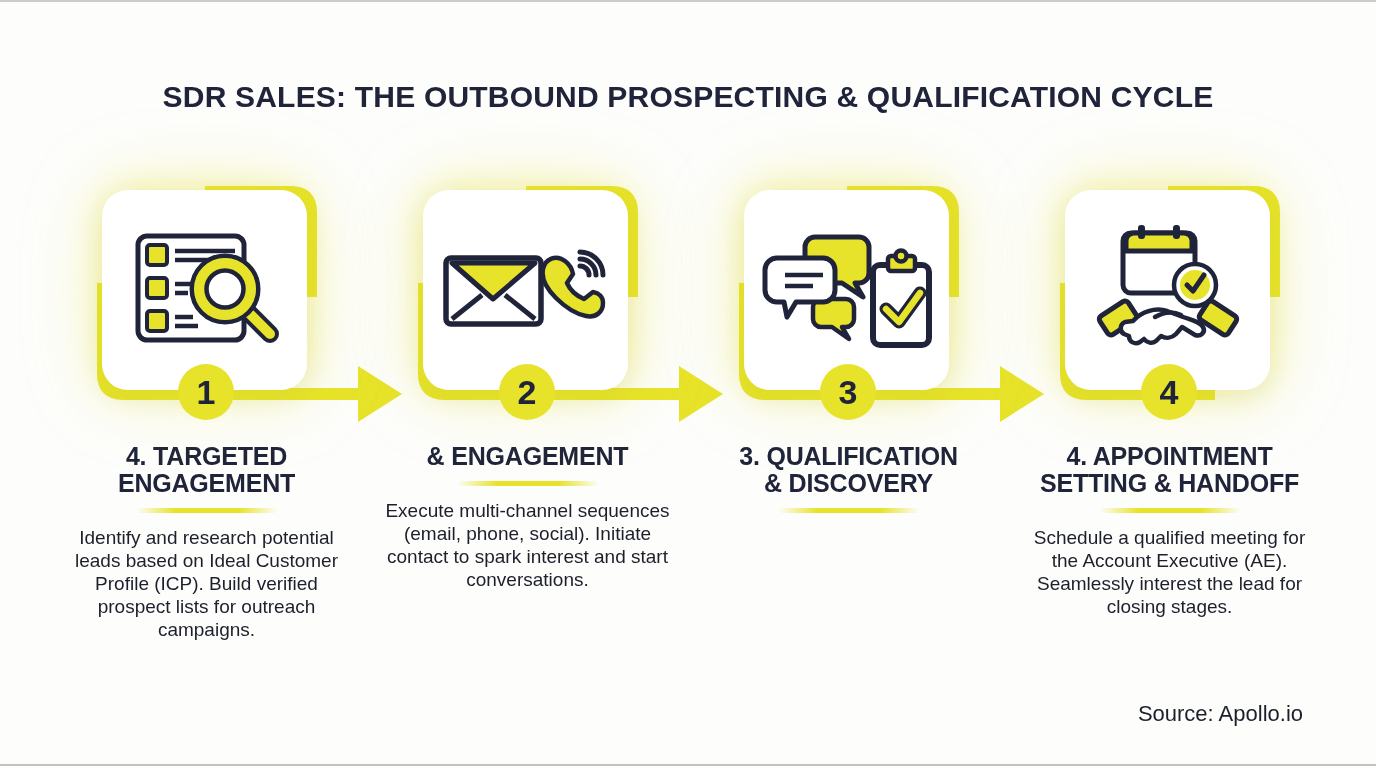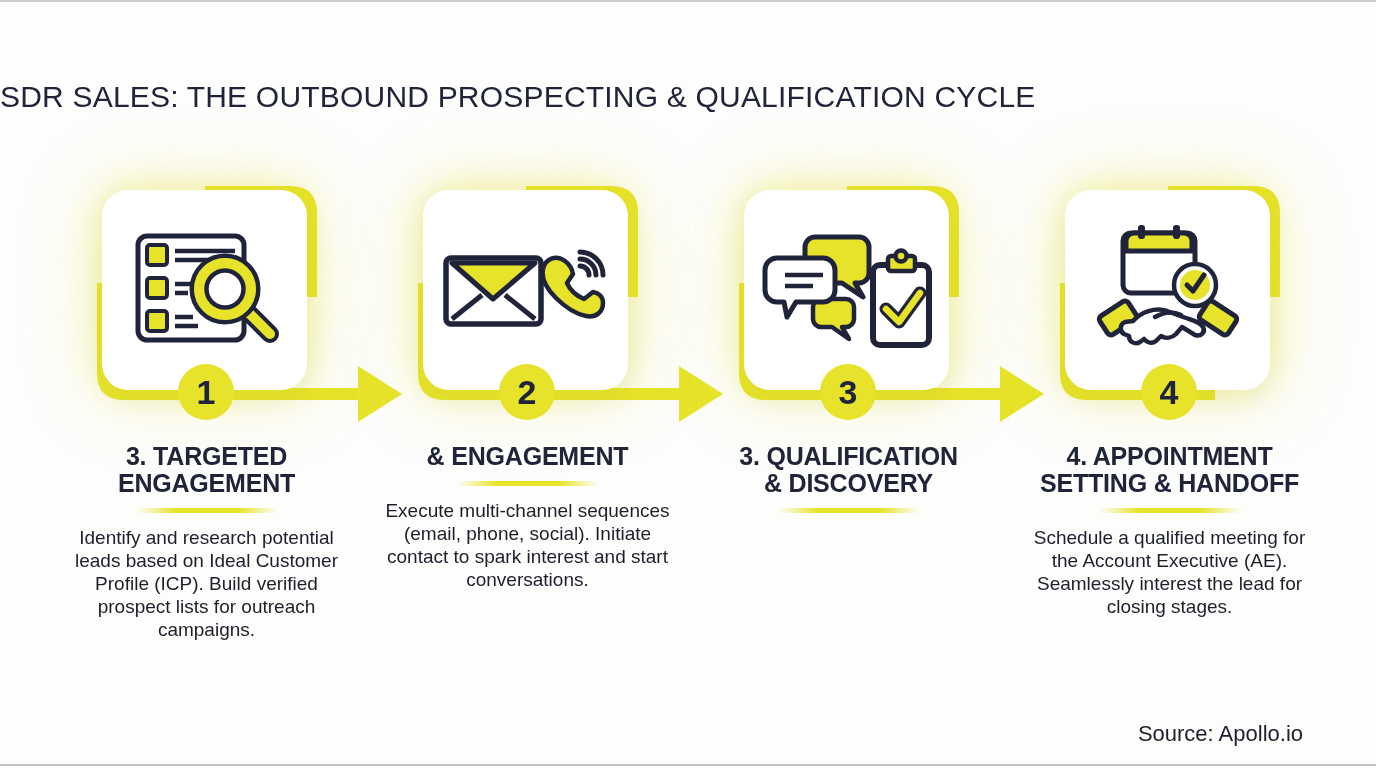--- a/index.html
+++ b/index.html
@@ -10,21 +10,21 @@
     font-family:"Liberation Sans",sans-serif;
     color:var(--navy,#20243a);
     position:relative;
   }
   .edge-line-top{position:absolute;top:0;left:0;width:1376px;height:2px;
     background:rgba(55,58,70,.25);}
   .edge-line-bottom{position:absolute;bottom:2px;left:0;width:1376px;height:2px;
     background:rgba(55,58,70,.30);}
   .main-title{
     position:absolute;top:80px;left:0;width:1376px;margin:0;
-    font-size:30px;font-weight:400;letter-spacing:.2px;
+    text-align:center;font-size:30px;font-weight:700;letter-spacing:.2px;
     color:var(--navy,#20243a);
   }
   .steps-row{position:absolute;top:175px;left:0;width:1376px;height:250px;}
   .flow-svg{position:absolute;top:0;left:0;width:1376px;height:250px;overflow:visible;z-index:0;}
   .step-card{
     position:absolute;top:15px;width:205px;height:200px;border-radius:26px;
     background:#ffffff;z-index:1;
     box-shadow:0 0 36px rgba(231,227,42,.40),0 0 80px rgba(231,227,42,.25),0 8px 22px rgba(110,110,80,.08);
     display:flex;align-items:center;justify-content:center;
   }
@@ -39,21 +39,21 @@
   .texts-row{position:absolute;top:443px;left:46px;width:1284px;display:flex;}
   .step-col{width:321px;text-align:center;}
   .step-title{font-size:25px;font-weight:800;line-height:1.08;letter-spacing:-.2px;
     color:var(--navy,#20243a);}
   .step-title span{display:block;}
   .divider{height:5px;width:142px;margin:11px auto 14px;border-radius:3px;
     background:linear-gradient(90deg,rgba(231,227,42,0) 0%,var(--accent-yellow,#e7e32a) 28%,var(--accent-yellow,#e7e32a) 72%,rgba(231,227,42,0) 100%);}
   .step-desc{width:292px;margin:12px auto;font-size:19px;line-height:1.21;
     color:var(--body-text,#1d202b);}
   .source-credit{position:absolute;top:701px;right:73px;font-size:22px;
-    color:var(--body-text,#1d202b);margin-top:20px;}
+    color:var(--body-text,#1d202b);}
   svg{display:block;}
 </style>
 </head>
 <body>
 
 <div class="edge-line-top"></div>
 <div class="edge-line-bottom"></div>
 
 <h1 class="main-title">SDR SALES: THE OUTBOUND PROSPECTING &amp; QUALIFICATION CYCLE</h1>
 
@@ -155,21 +155,21 @@
       <span>3</span>
     </div>
   <div class="num-badge badge-4">
       <span>4</span>
     </div>
 </div>
 
 <div class="texts-row">
   <div class="step-col">
     <div class="step-title">
-      <span>3. TARGETED</span>
+      <span>4. TARGETED</span>
       <span>ENGAGEMENT</span>
     </div>
     <div class="divider"></div>
     <p class="step-desc">Identify and research potential leads based on Ideal Customer Profile (ICP). Build verified prospect lists for outreach campaigns.</p>
   </div>
   <div class="step-col">
     <div class="step-title">
       <span>&amp; ENGAGEMENT</span>
     </div>
     <div class="divider"></div>

